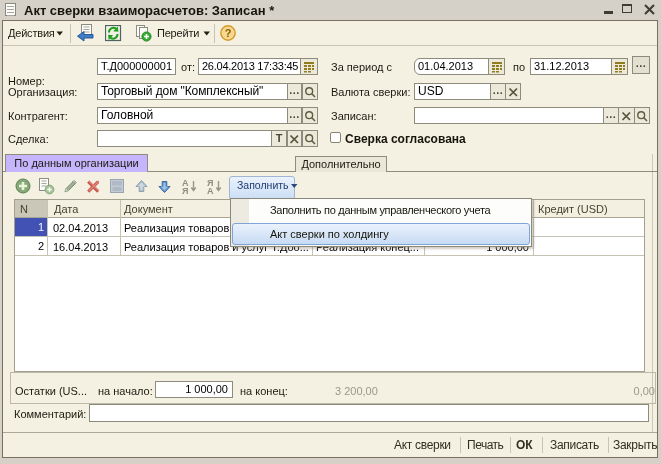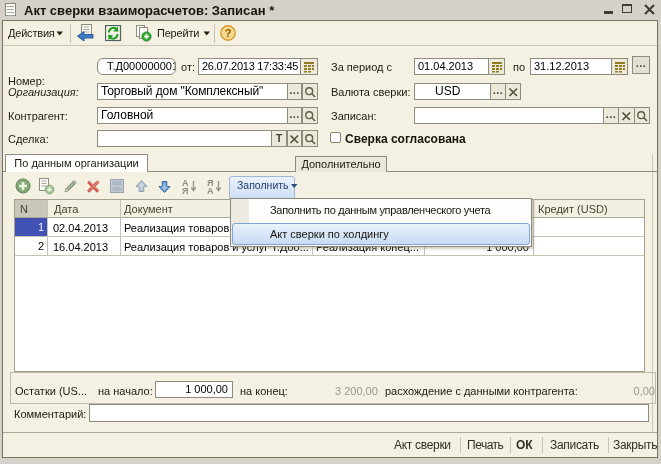--- a/index.html
+++ b/index.html
@@ -69,40 +69,40 @@
   <svg class="a" style="left:203px;top:31px;" width="8" height="6">
       <path d="M0.5 0.5 L7 0.5 L3.7 4.5 Z" fill="#23220F"></path>
     </svg>
   <div class="sep" style="left:214px;top:24px;height:19px;"></div>
   <svg class="a" style="left:220px;top:25px;" width="17" height="17" viewBox="0 0 17 17">
     <circle cx="8" cy="8" r="7.2" fill="#F5D98E" stroke="#D89A2E" stroke-width="1.4"></circle>
     <text x="8" y="12" font-size="11" font-weight="bold" fill="#8A5A00" text-anchor="middle" font-family="Liberation Sans">?</text>
   </svg>
 
   <div class="lbl" style="left:8px;top:75px;">Номер:</div>
-  <div class="fld" style="left:97px;top:58px;width:79px;height:17px;line-height:15px;padding-left:9px;border-radius:6px;">Т.Д000000001</div>
+  <div class="fld" style="left:97px;top:58px;width:79px;height:17px;line-height:15px;padding-left:3px;">Т.Д000000001</div>
   <div class="lbl" style="left:181px;top:61px;">от:</div>
-  <div class="fld" style="left:198px;top:58px;width:120px;height:17px;line-height:15px;padding-left:3px;letter-spacing:-0.25px;">26.07.2013 17:33:45</div>
+  <div class="fld" style="left:198px;top:58px;width:120px;height:17px;line-height:15px;padding-left:3px;letter-spacing:-0.25px;">26.04.2013 17:33:45</div>
   <div class="btncell" style="left:300px;top:58px;width:18px;height:17px;">
     <svg width="12" height="12" style="margin-top:2px">
         <g fill="#8F7D20">
           <rect x="1" y="1" width="10" height="2"></rect>
           <rect x="1" y="4" width="3" height="2"></rect>
           <rect x="5" y="4" width="3" height="2"></rect>
           <rect x="9" y="4" width="2" height="2"></rect>
           <rect x="1" y="7" width="3" height="2"></rect>
           <rect x="5" y="7" width="3" height="2"></rect>
           <rect x="9" y="7" width="2" height="2"></rect>
           <rect x="1" y="10" width="3" height="1.5"></rect>
           <rect x="5" y="10" width="3" height="1.5"></rect>
         </g>
       </svg>
   </div>
   <div class="lbl" style="left:331px;top:61px;">За период с</div>
-  <div class="fld" style="left:414px;top:58px;width:91px;height:17px;line-height:15px;padding-left:3px;">01.04.2013</div>
+  <div class="fld" style="left:414px;top:58px;width:91px;height:17px;line-height:15px;padding-left:3px;border-radius:6px;">01.04.2013</div>
   <div class="btncell" style="left:488px;top:58px;width:17px;height:17px;">
     <svg width="12" height="12" style="margin-top:2px">
         <g fill="#8F7D20">
           <rect x="1" y="1" width="10" height="2"></rect>
           <rect x="1" y="4" width="3" height="2"></rect>
           <rect x="5" y="4" width="3" height="2"></rect>
           <rect x="9" y="4" width="2" height="2"></rect>
           <rect x="1" y="7" width="3" height="2"></rect>
           <rect x="5" y="7" width="3" height="2"></rect>
           <rect x="9" y="7" width="2" height="2"></rect>
@@ -123,31 +123,31 @@
           <rect x="1" y="7" width="3" height="2"></rect>
           <rect x="5" y="7" width="3" height="2"></rect>
           <rect x="9" y="7" width="2" height="2"></rect>
           <rect x="1" y="10" width="3" height="1.5"></rect>
           <rect x="5" y="10" width="3" height="1.5"></rect>
         </g>
       </svg>
   </div>
   <div class="btncell" style="left:632px;top:56px;width:18px;height:18px;background:#E3E0D2;letter-spacing:0.5px;font-size:11px;font-weight:bold;line-height:13px;color:#4A4834;">...</div>
 
-  <div class="lbl" style="left:8px;top:86px;font-style:italic;">Организация:</div>
+  <div class="lbl" style="left:8px;top:86px;">Организация:</div>
   <div class="fld" style="left:97px;top:83px;width:221px;height:17px;line-height:15px;padding-left:3px;font-size:12px;letter-spacing:-0.1px;">Торговый дом "Комплексный"</div>
   <div class="btncell" style="left:287px;top:83px;width:15px;height:17px;font-size:11px;font-weight:bold;line-height:12px;letter-spacing:0.5px;color:#4A4834;">...</div>
   <div class="btncell" style="left:302px;top:83px;width:16px;height:17px;">
     <svg width="13" height="13" style="margin-top:1.5px">
         <circle cx="5.2" cy="5.2" r="3.4" fill="none" stroke="#5E5C40" stroke-width="1.4"></circle>
         <line x1="7.8" y1="7.8" x2="11" y2="11" stroke="#5E5C40" stroke-width="1.6"></line>
       </svg>
   </div>
   <div class="lbl" style="left:331px;top:86px;">Валюта сверки:</div>
-  <div class="fld" style="left:414px;top:83px;width:92px;height:17px;line-height:15px;padding-left:20px;font-size:12px;">USD</div>
+  <div class="fld" style="left:414px;top:83px;width:92px;height:17px;line-height:15px;padding-left:3px;font-size:12px;">USD</div>
   <div class="btncell" style="left:490px;top:83px;width:16px;height:17px;font-size:11px;font-weight:bold;line-height:12px;letter-spacing:0.5px;color:#4A4834;">...</div>
   <div class="btncell" style="left:505px;top:83px;width:16px;height:17px;">
     <svg width="11" height="11" style="margin-top:3px">
         <path d="M1.5 1.5 L9 9 M9 1.5 L1.5 9" stroke="#55533A" stroke-width="1.7"></path>
       </svg>
   </div>
 
   <div class="lbl" style="left:8px;top:110px;">Контрагент:</div>
   <div class="fld" style="left:97px;top:107px;width:221px;height:17px;line-height:15px;padding-left:3px;font-size:12px;">Головной</div>
   <div class="btncell" style="left:287px;top:107px;width:15px;height:17px;font-size:11px;font-weight:bold;line-height:12px;letter-spacing:0.5px;color:#4A4834;">...</div>
@@ -186,21 +186,21 @@
         <line x1="7.8" y1="7.8" x2="11" y2="11" stroke="#5E5C40" stroke-width="1.6"></line>
       </svg>
   </div>
   <div class="a" style="left:330px;top:132px;width:11px;height:11px;background:#fff;border:1px solid #86846F;border-radius:2px;box-sizing:border-box;"></div>
   <div class="a" style="left:345px;top:132px;font-size:12px;font-weight:bold;color:#16150C;white-space:nowrap;">Сверка согласована</div>
 
   <div class="a" style="left:652px;top:154px;width:1px;height:278px;background:#CBC8B8;"></div>
 
   <div class="hline" style="left:3px;top:171px;width:654px;background:#8E8C7C;height:1px;"></div>
   <div class="a" style="left:295px;top:156px;width:92px;height:16px;background:#EAE7D8;border:1px solid #8E8C7C;border-bottom:none;box-sizing:border-box;font-size:11px;color:#1C1B10;text-align:center;line-height:15px;">Дополнительно</div>
-  <div class="a" style="left:5px;top:154px;width:143px;height:18px;background:#ffffff;border:1px solid #8E8C7C;border-bottom:none;box-sizing:border-box;font-size:11px;color:#1C1B10;text-align:center;line-height:16px;">По данным организации</div>
+  <div class="a" style="left:5px;top:154px;width:143px;height:18px;background:#c4b5fd;border:1px solid #8E8C7C;border-bottom:none;box-sizing:border-box;font-size:11px;color:#1C1B10;text-align:center;line-height:16px;">По данным организации</div>
 
   <svg class="a" style="left:15px;top:178px;" width="17" height="17" viewBox="0 0 17 17">
     <circle cx="8" cy="8" r="7" fill="#87A878" stroke="#5E8152"></circle>
     <path d="M8 4 L8 12 M4 8 L12 8" stroke="#E9F6DC" stroke-width="2.6"></path>
   </svg>
   <svg class="a" style="left:38px;top:178px;" width="17" height="17" viewBox="0 0 17 17">
     <rect x="1.5" y="0.5" width="9" height="12" fill="#FCFCF8" stroke="#8E8C80"></rect>
     <line x1="3.5" y1="3" x2="8.5" y2="3" stroke="#A9A79B"></line>
     <line x1="3.5" y1="5.5" x2="8.5" y2="5.5" stroke="#A9A79B"></line>
     <line x1="3.5" y1="8" x2="8.5" y2="8" stroke="#A9A79B"></line>
@@ -277,21 +277,20 @@
   <div class="a" style="left:270px;top:204px;font-size:11px;letter-spacing:-0.3px;color:#16150C;white-space:nowrap;">Заполнить по данным управленческого учета</div>
   <div class="a" style="left:232px;top:223px;width:298px;height:22px;border:1px solid #7FA5D8;border-radius:3px;background:linear-gradient(#EAF2FC,#C7DBF4);box-sizing:border-box;"></div>
   <div class="a" style="left:270px;top:228px;font-size:11px;color:#16150C;white-space:nowrap;">Акт сверки по холдингу</div>
 
   <div class="a" style="left:10px;top:372px;width:646px;height:32px;border:1px solid #BCB9A8;box-sizing:border-box;"></div>
   <div class="lbl" style="left:15px;top:385px;">Остатки (US...</div>
   <div class="lbl" style="left:98px;top:385px;">на начало:</div>
   <div class="fld" style="left:155px;top:381px;width:78px;height:17px;line-height:15px;text-align:right;padding-right:4px;">1 000,00</div>
   <div class="lbl" style="left:240px;top:385px;">на конец:</div>
   <div class="lbl" style="left:335px;top:385px;width:42px;text-align:right;color:#9A988B;">3 200,00</div>
-  <div class="lbl" style="left:385px;top:385px;">расхождение с данными контрагента:</div>
   <div class="lbl" style="left:610px;top:385px;width:45px;text-align:right;color:#9A988B;">0,00</div>
 
   <div class="lbl" style="left:14px;top:408px;">Комментарий:</div>
   <div class="fld" style="left:89px;top:404px;width:560px;height:18px;"></div>
 
   <div class="a" style="left:3px;top:432px;width:654px;height:1px;background:#ABA896;"></div>
   <div class="a" style="left:394px;top:438px;font-size:12px;letter-spacing:-0.3px;color:#302F22;white-space:nowrap;">Акт сверки</div>
   <div class="sep" style="left:460px;top:437px;height:16px;"></div>
   <div class="a" style="left:467px;top:438px;font-size:12px;letter-spacing:-0.5px;color:#302F22;white-space:nowrap;">Печать</div>
   <div class="sep" style="left:510px;top:437px;height:16px;"></div>

